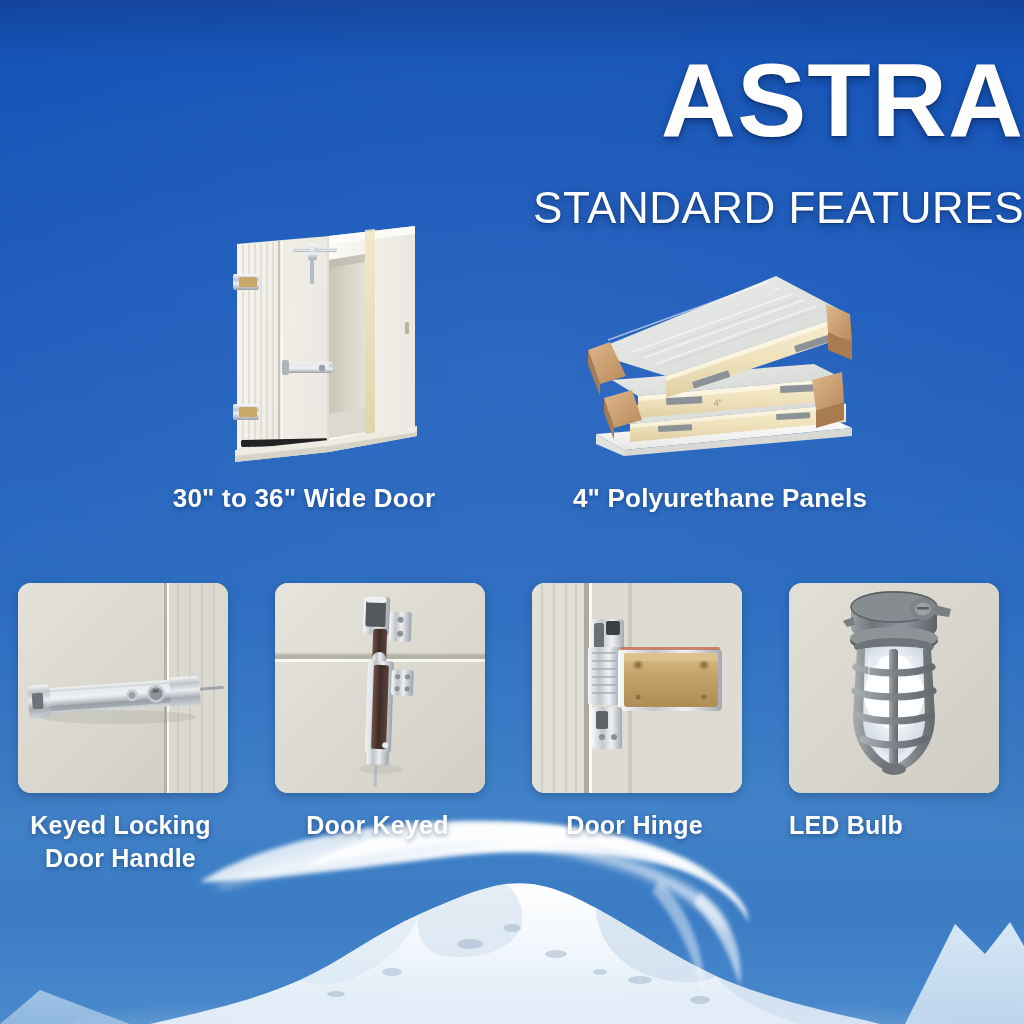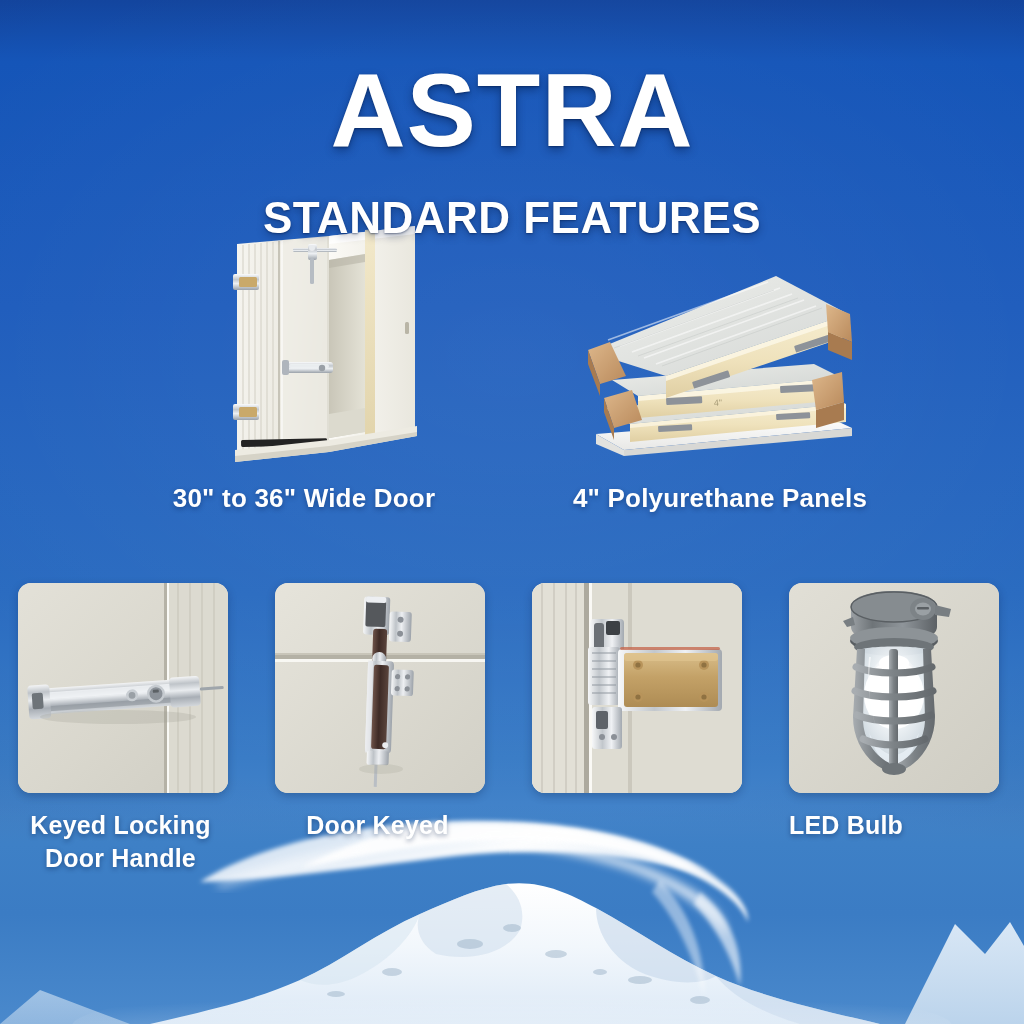--- a/index.html
+++ b/index.html
@@ -36,29 +36,29 @@
     position:absolute; inset:0;
     background:linear-gradient(180deg,
         rgba(58,124,198,0) 0%,
         #3E80C6 18%,
         #3B7CC4 50%,
         #4A89CC 100%);
   }
   .mtn{ position:absolute; bottom:0; left:0; width:100%; height:100%; }
 
   
-  .header{ position:absolute; top:16px; left:0; right:0; text-align:center; z-index:6; }
+  .header{ position:absolute; top:6px; left:0; right:0; text-align:right; z-index:6; }
   .title{
     font-size:104px; font-weight:bold; color:#FFFFFF;
     letter-spacing:1px; line-height:1;
     margin-top:42px;
     text-shadow:0 4px 10px rgba(0,25,70,.45), 0 1px 2px rgba(0,20,60,.5);
   }
   .subtitle{
-    font-size:44px; font-weight:bold; color:#FFFFFF;
+    font-size:44px; font-weight:normal; color:#FFFFFF;
     letter-spacing:.5px; line-height:1;
     margin-top:34px;
     text-shadow:0 3px 8px rgba(0,25,70,.42), 0 1px 2px rgba(0,20,60,.45);
   }
 
   
   .top-row{
     position:absolute; top:218px; left:0; right:0; z-index:5;
     display:flex; justify-content:center; gap:86px;
   }
@@ -544,20 +544,21 @@
 
           <rect x="88" y="64" width="100" height="3" rx="1.5" fill="#C4644A" opacity=".75"></rect>
 
           <rect x="60" y="124" width="30" height="42" rx="3" fill="url(#hg-metal)"></rect>
           <rect x="64" y="128" width="12" height="18" rx="2" fill="#5E6369"></rect>
           <circle cx="70" cy="154" r="3" fill="#8B9097"></circle>
           <circle cx="82" cy="154" r="3" fill="#8B9097"></circle>
         </g>
       </svg>
     </div>
+    <div class="thumb-caption">Door Hinge</div>
   </div>
 
   <div class="thumb-item">
     <div class="thumb-card">
       <svg width="210" height="210" viewBox="0 0 210 210">
         <defs>
           <linearGradient id="led-bg" x1="0" y1="0" x2="1" y2="1">
             <stop offset="0%" stop-color="#E1DFD6"></stop>
             <stop offset="100%" stop-color="#CFCDC3"></stop>
           </linearGradient>

